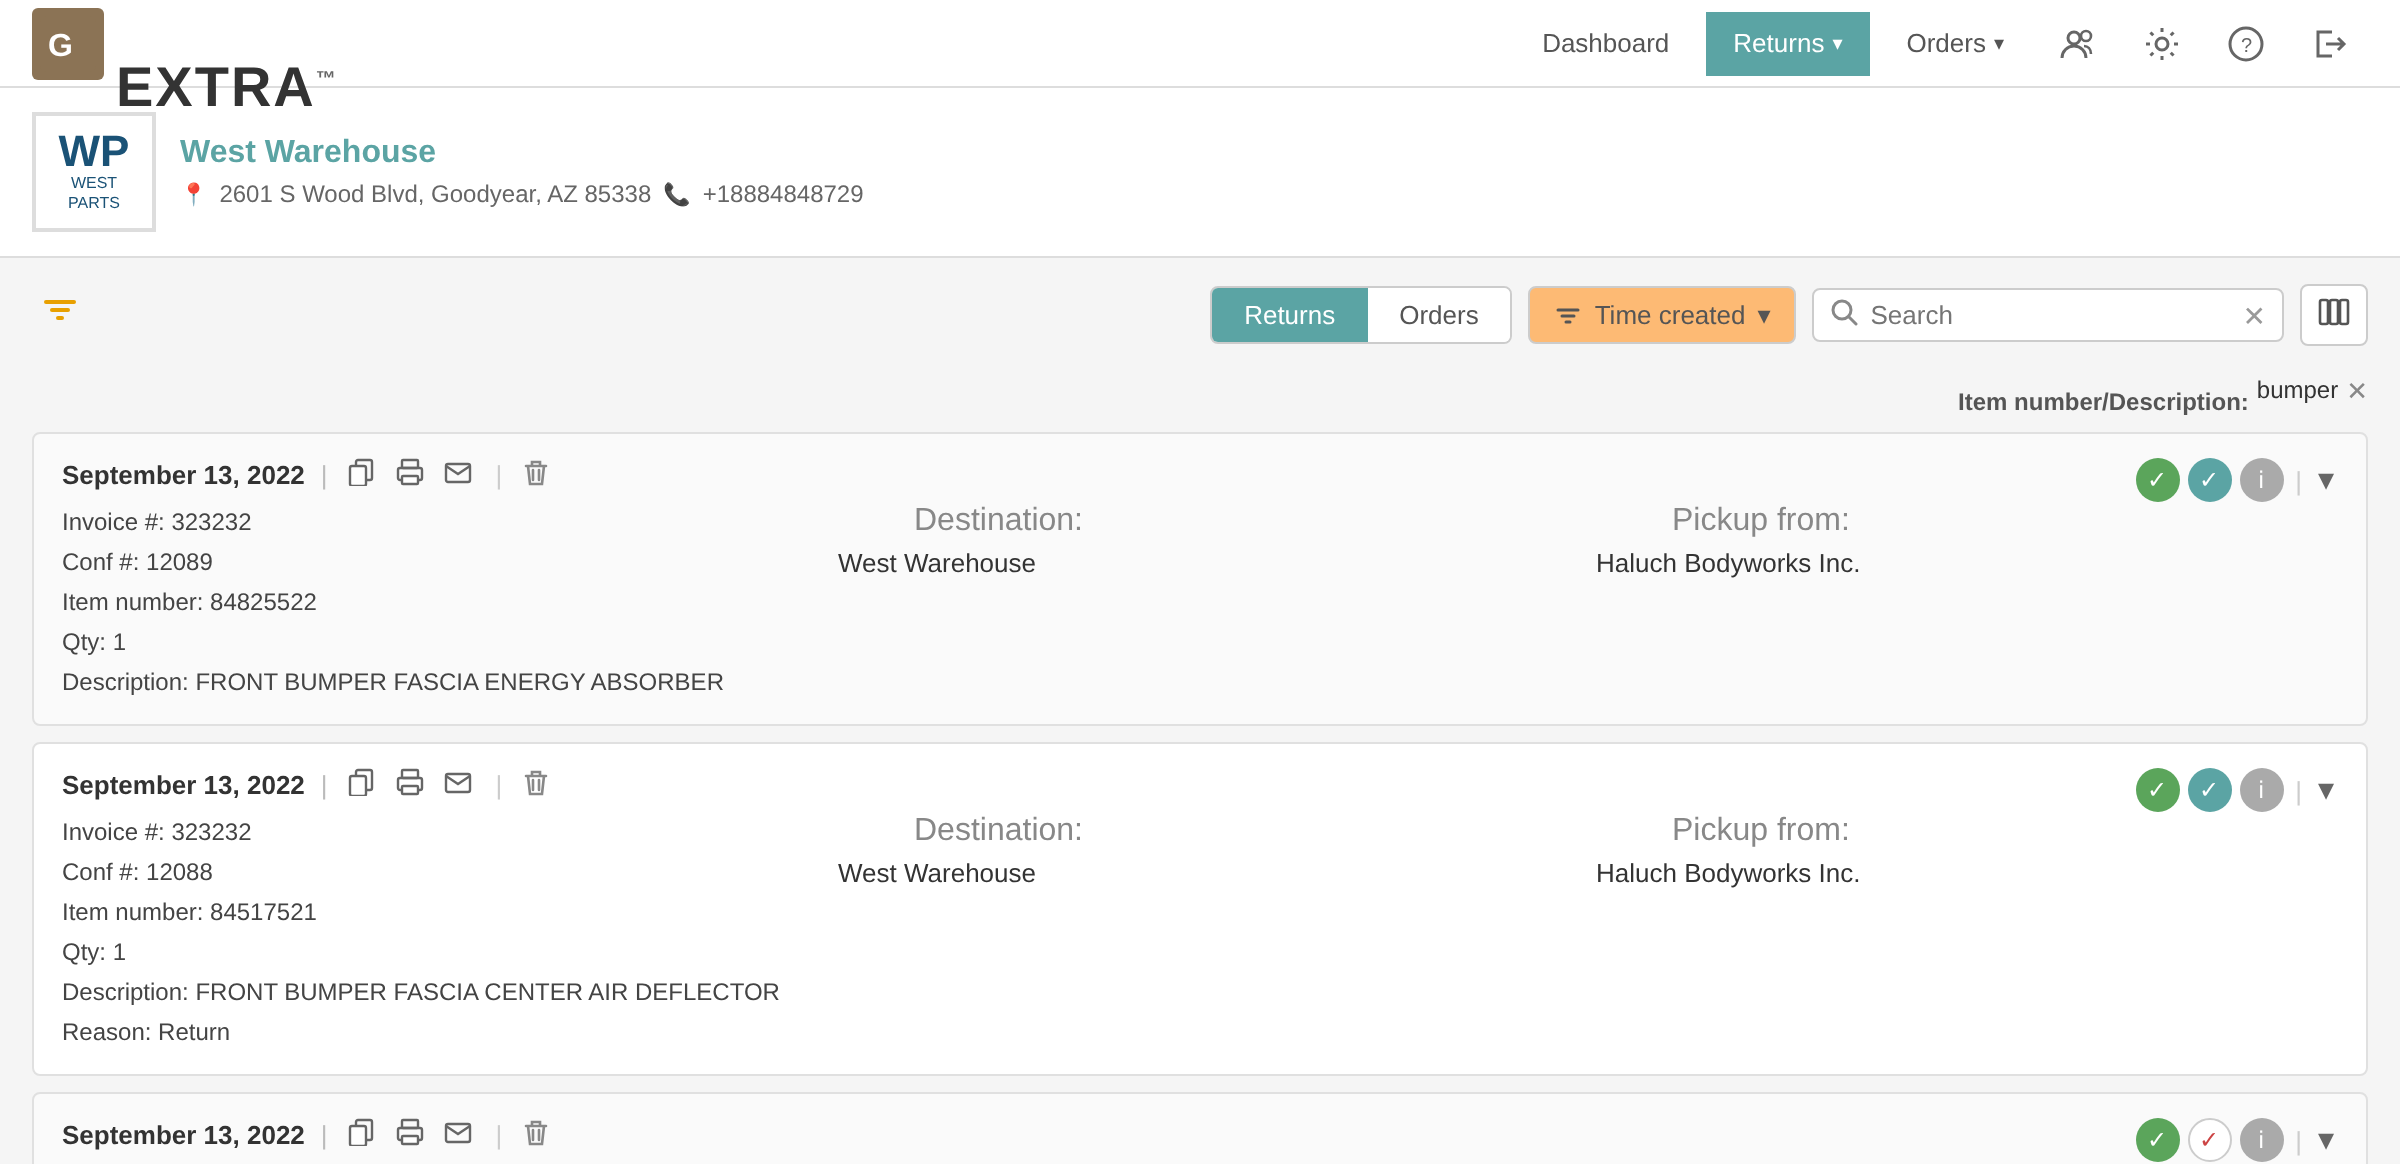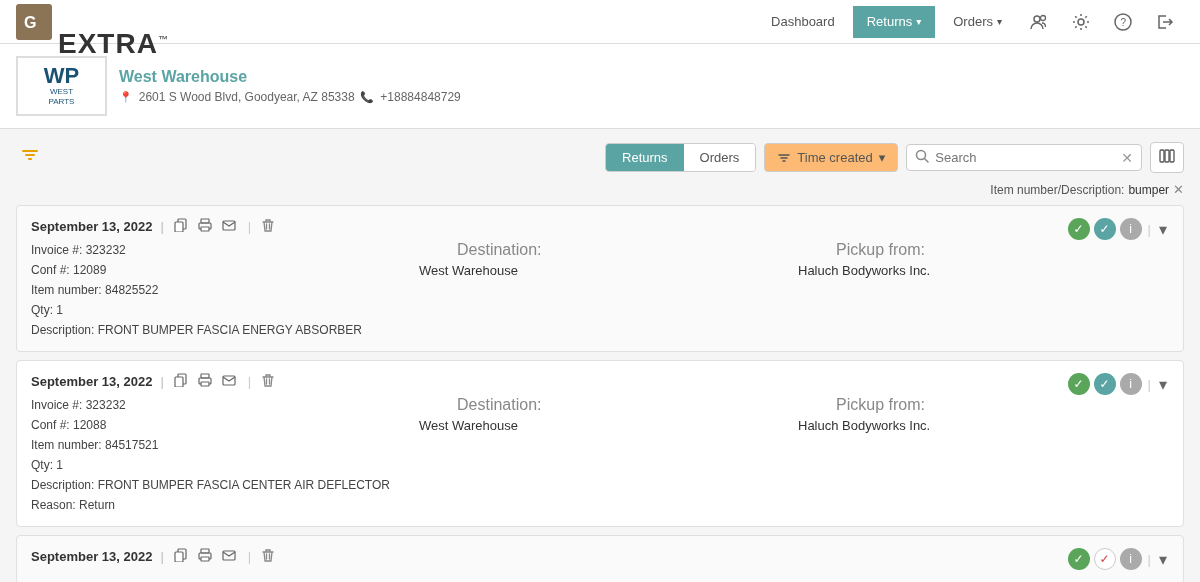--- a/index.html
+++ b/index.html
@@ -77,21 +77,21 @@
     
     .company-header {
       background: #fff;
       padding: 12px 16px;
       border-bottom: 1px solid #ddd;
       display: flex;
       align-items: center;
       gap: 12px;
     }
     .company-logo {
-      width: 91px;
+      width: 62px;
       height: 60px;
       border: 2px solid #ddd;
       display: flex;
       align-items: center;
       justify-content: center;
       background: #fff;
     }
     .wp-logo {
       font-size: 22px;
       font-weight: bold;
@@ -196,21 +196,21 @@
       justify-content: flex-end;
       margin-bottom: 8px;
       font-size: 12px;
       color: #555;
     }
     .filter-tag {
       display: flex;
       align-items: center;
       gap: 4px;
     }
-    .filter-label { font-weight: normal; }
+    .filter-label { font-weight: bold; margin-top: 12px; }
     .filter-value { color: #333; }
     .filter-close { cursor: pointer; color: #888; font-size: 13px; }
 
     
     .return-item {
       background: #fff;
       border: 1px solid #e0e0e0;
       border-radius: 4px;
       margin-bottom: 8px;
       padding: 12px 14px;

